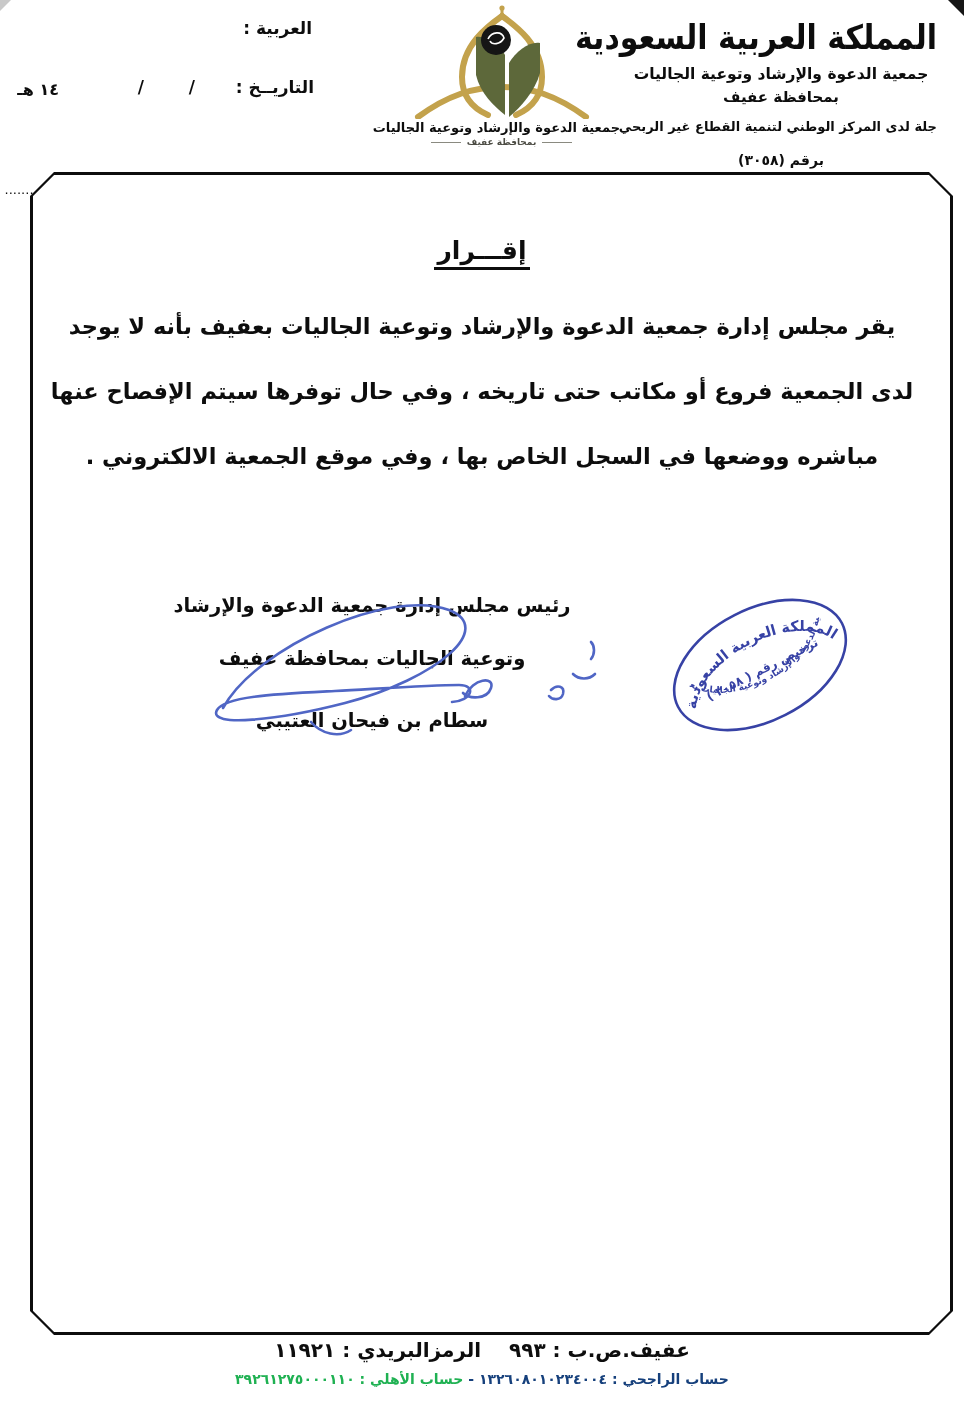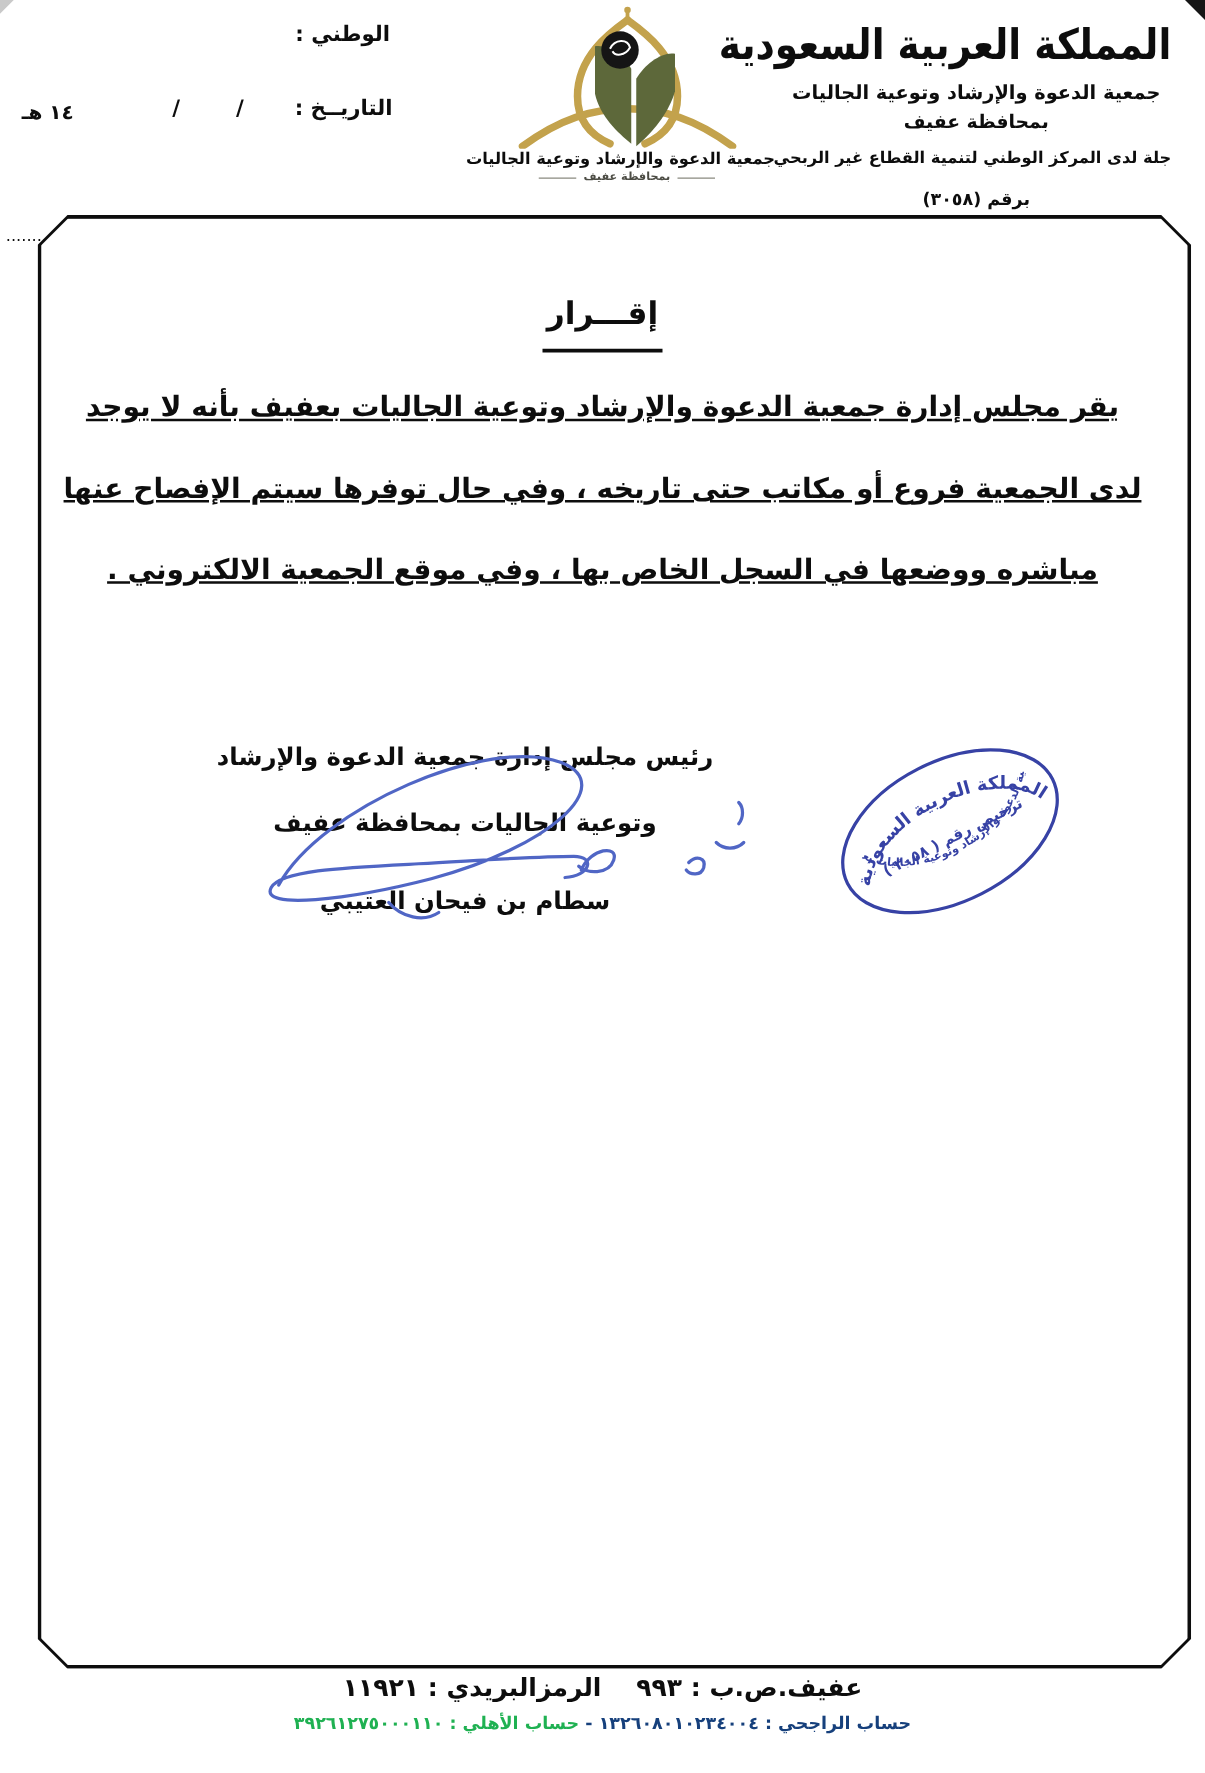--- a/index.html
+++ b/index.html
@@ -54,23 +54,23 @@
   .frame{position:absolute;left:30px;top:172px;width:923px;height:1163px;background:#0d0d0d;
     clip-path:polygon(24px 0,calc(100% - 24px) 0,100% 24px,100% calc(100% - 24px),
       calc(100% - 24px) 100%,24px 100%,0 calc(100% - 24px),0 24px);}
   .frame-inner{position:absolute;inset:2.6px;background:#ffffff;
     clip-path:polygon(22px 0,calc(100% - 22px) 0,100% 22px,100% calc(100% - 22px),
       calc(100% - 22px) 100%,22px 100%,0 calc(100% - 22px),0 22px);}
 
   
   .doc-title{position:absolute;top:236px;left:0;width:100%;text-align:center;}
   .doc-title span{font-size:25px;font-weight:900;border-bottom:3.5px solid var(--ink);
-    padding:0 3px 14px 3px;}
+    padding:0 3px 2px 3px;}
   .p-line{position:absolute;left:45px;width:874px;text-align:center;
-    font-size:22.5px;font-weight:800;white-space:nowrap;text-decoration:underline;}
+    font-size:22.5px;font-weight:800;white-space:nowrap;}
   .p-l1{top:313px;}
   .p-l2{top:378px;}
   .p-l3{top:443px;}
 
   .sig-text{position:absolute;left:112px;width:520px;text-align:center;
     font-size:19.5px;font-weight:800;white-space:nowrap;}
   .sig-r1{top:594px;}
   .sig-r2{top:647px;}
   .sig-name{top:709px;}
   .sig-svg{position:absolute;left:193px;top:584px;}
@@ -94,21 +94,21 @@
   .acct-green{color:var(--green);}
 </style>
 </head>
 <body>
 
 <div class="page">
 
   <div class="corner-tl"></div>
   <div class="corner-tr"></div>
 
-  <div class="field f-number">الوطني :</div>
+  <div class="field f-number">العربية :</div>
   <div class="field f-date">التاريــخ :</div>
   <div class="field f-slash1">/</div>
   <div class="field f-slash2">/</div>
   <div class="field f-year">١٤ هـ</div>
   <div class="field f-attach"><span>المشفوعات : </span><span class="dots">....................................................</span></div>
 
   <div class="logo">
     <svg width="180" height="116" viewBox="0 0 180 116">
       <circle class="gold-fill" cx="90" cy="5" r="2.6"></circle>
       <path class="gold-stroke" d="M90,7 L90,14" stroke-width="3"></path>

